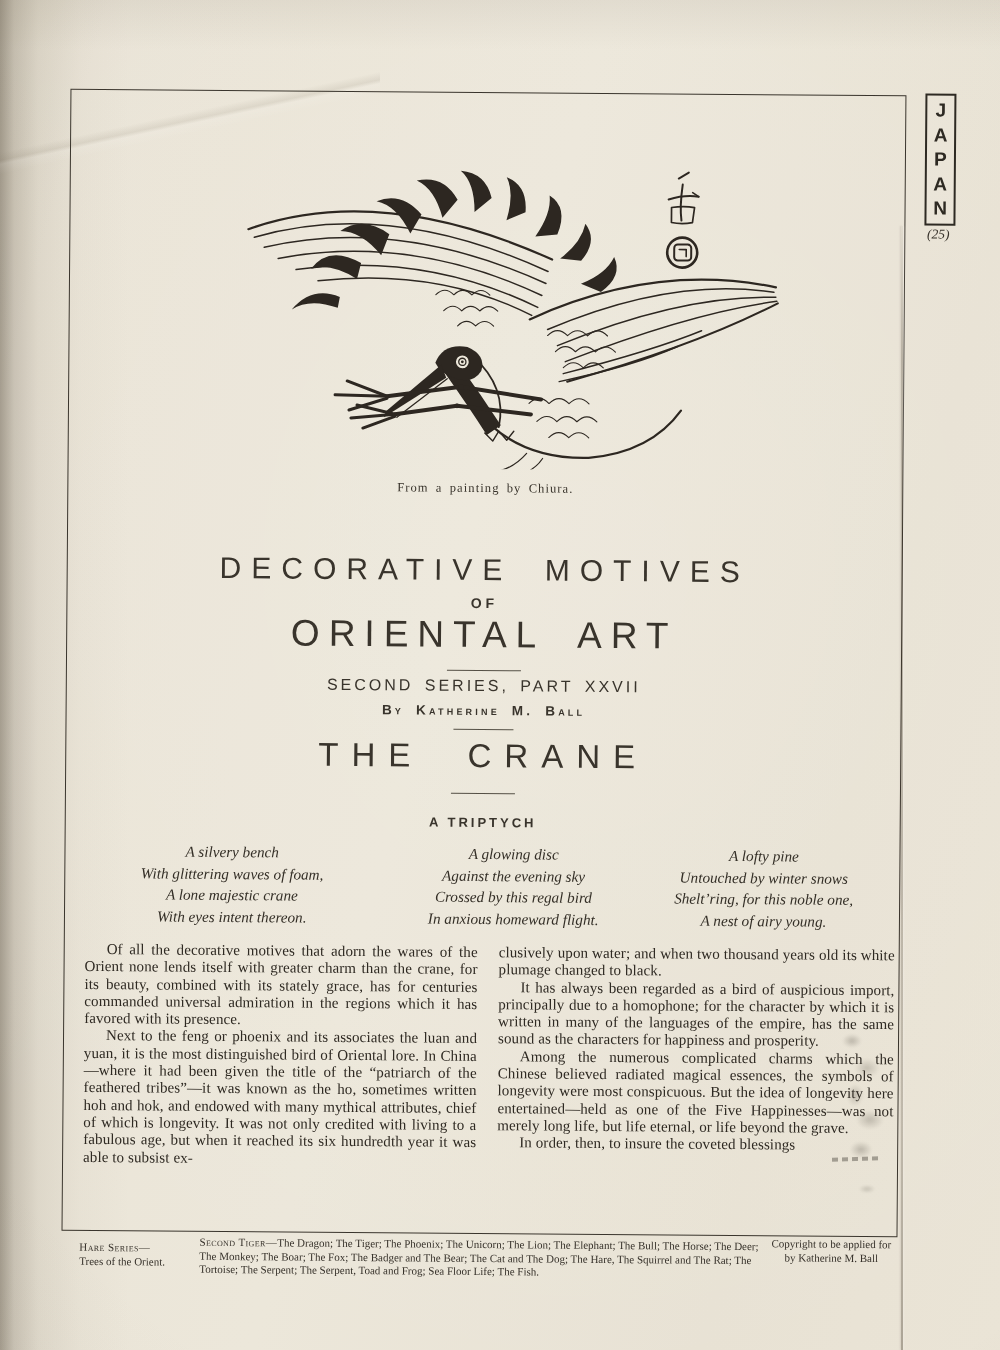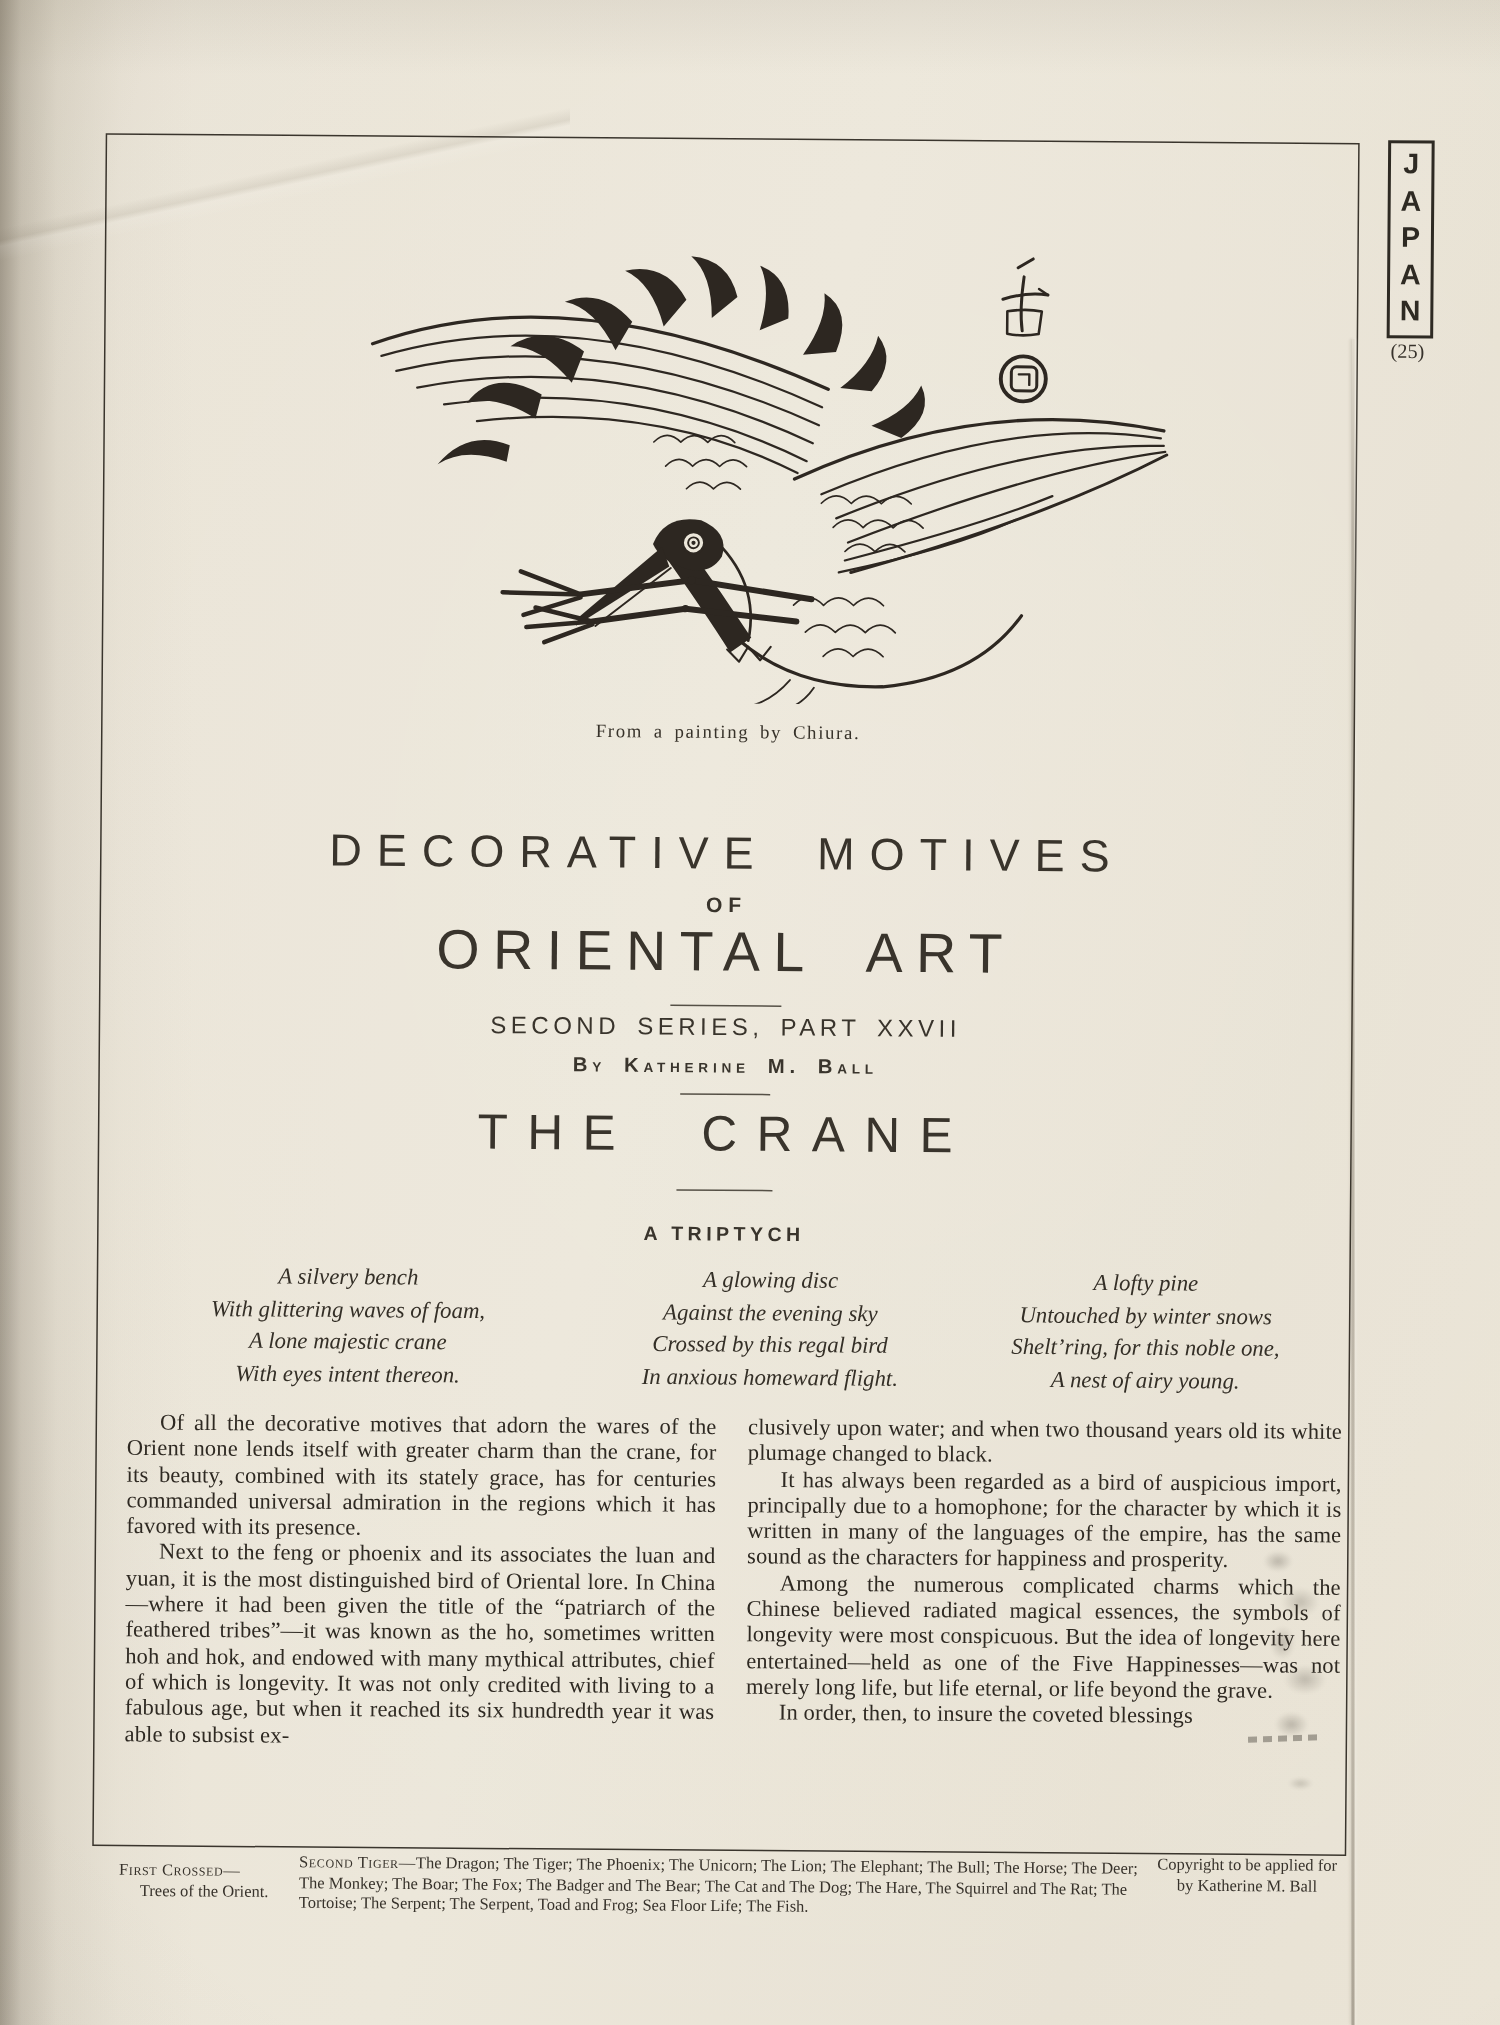--- a/index.html
+++ b/index.html
@@ -53,32 +53,32 @@
   .col-left{left:20px;width:393px;}
   .col-right{left:434px;width:396px;}
   .col p{margin:0;}
   .col p.ind{text-indent:22px;}
   .col .it{}
 
   
   .footer{position:absolute;left:0;top:0;width:1000px;height:1350px;pointer-events:none;}
   .f-block{position:absolute;font-size:11px;line-height:13.5px;color:#37322b;}
   .f-first{left:84px;top:1244px;}
-  .f-first .l2{margin-left:14px;}
+  .f-first .l2{}
   .f-second{left:204px;top:1238px;width:566px;}
   .f-copy{left:750px;top:1235px;width:172px;text-align:center;}
   .sc{font-variant:small-caps;letter-spacing:0.4px;}
 
   
   .jbox{position:absolute;left:921px;top:90px;width:27px;border:2px solid #2e2a23;
         padding:3px 0 2px 0;display:flex;flex-direction:column;align-items:center;
         font-family:"Liberation Sans",sans-serif;background:rgba(255,255,255,0.06);}
   .jletter{font-size:19px;line-height:24.5px;font-weight:700;color:#2e2a23;}
   .pagenum{position:absolute;left:903px;top:223px;width:64px;text-align:center;
-           font-size:13.5px;color:#37322b;}
+           font-size:13.5px;color:#37322b;font-style:italic;}
 
   
   .crease-right{position:absolute;left:901px;top:226px;width:2px;height:1124px;
     background:linear-gradient(to bottom, rgba(70,60,45,0.05), rgba(70,60,45,0.30) 12%, rgba(70,60,45,0.26) 80%, rgba(70,60,45,0.38));
     box-shadow:1px 0 2px rgba(255,255,255,0.25), -1px 0 2px rgba(70,60,45,0.12);}
   .smudge1{position:absolute;left:834px;top:1030px;width:60px;height:136px;opacity:0.5;filter:blur(1.2px);
     background:
       radial-gradient(14px 10px at 30% 8%, rgba(70,64,55,0.55), rgba(0,0,0,0) 70%),
       radial-gradient(18px 14px at 55% 28%, rgba(70,64,55,0.45), rgba(0,0,0,0) 70%),
       radial-gradient(12px 16px at 35% 48%, rgba(70,64,55,0.5), rgba(0,0,0,0) 70%),
@@ -237,21 +237,21 @@
       <div class="col col-right">
           <p class=""><span>clusively upon water; and when two thousand years old its white plumage changed to black.</span></p>
           <p class="ind"><span>It has always been regarded as a bird of auspicious import, principally due to a homophone; for the character by which it is written in many of the languages of the empire, has the same sound as the characters for happiness and prosperity.</span></p>
           <p class="ind"><span>Among the numerous complicated charms which the Chinese believed radiated magical essences, the symbols of longevity were most conspicuous. But the idea of longevity here entertained—held as one of the Five Happinesses—was not merely long life, but life eternal, or life beyond the grave.</span></p>
           <p class="ind"><span>In order, then, to insure the coveted blessings</span></p>
         </div>
     </div>
 
     <div class="footer">
       <div class="f-block f-first">
-        <div><span class="sc">First Crossed—</span></div>
+        <div><span class="sc">Hare Series—</span></div>
         <div class="l2">Trees of the Orient.</div>
       </div>
       <div class="f-block f-second">
         <span class="sc">Second Tiger—</span><span>The Dragon; The Tiger; The Phoenix; The Unicorn; The Lion; The Elephant; The Bull; The Horse; The Deer; The Monkey; The Boar; The Fox; The Badger and The Bear; The Cat and The Dog; The Hare, The Squirrel and The Rat; The Tortoise; The Serpent; The Serpent, Toad and Frog; Sea Floor Life; The Fish.</span>
       </div>
       <div class="f-block f-copy">
         <div>Copyright to be applied for</div>
         <div>by Katherine M. Ball</div>
       </div>
     </div>

